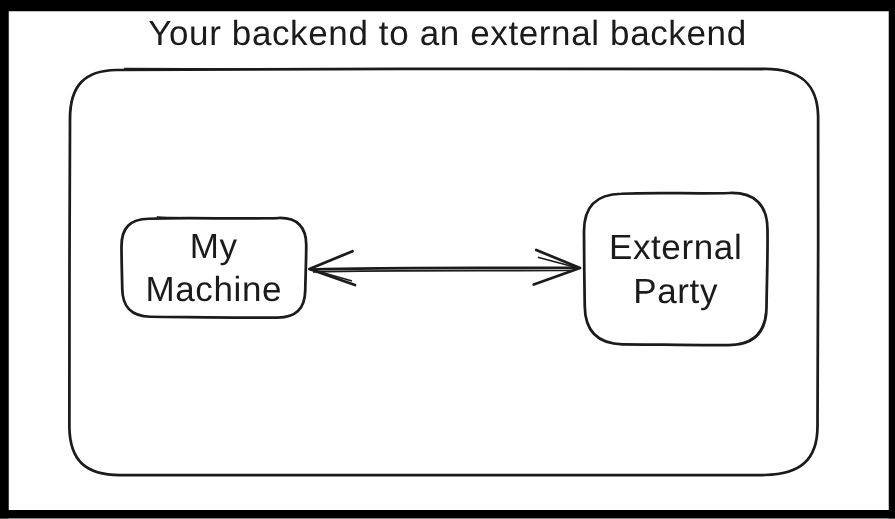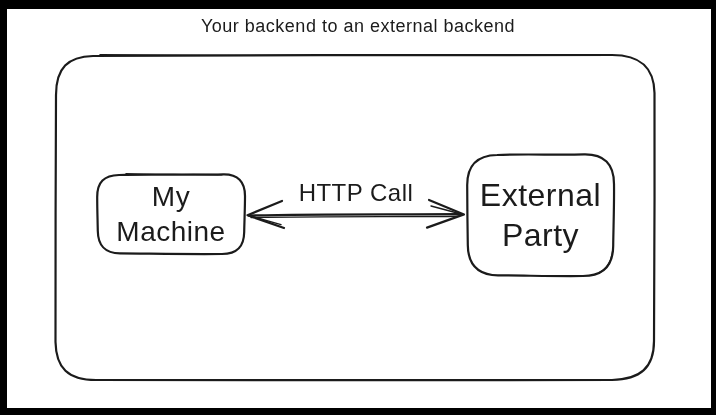--- a/index.html
+++ b/index.html
@@ -27,23 +27,23 @@
   .txt {
     position: absolute;
     letter-spacing: 0.5px;
     white-space: pre-line;
     display: flex;
     align-items: center;
     justify-content: center;
     text-align: center;
     line-height: 1.25;
   }
-  .diagram-title  { left: 0; top: 10px; width: 716px; height: 32px; font-size: 18px; }
+  .diagram-title  { left: 0; top: 10px; width: 716px; height: 32px; font-size: 28px; }
   .label-machine  { left: 97px;  top: 174px; width: 148px; height: 80px;  font-size: 28px; }
-  .label-external { left: 467px; top: 154px; width: 147px; height: 122px; font-size: 32px; padding: 14px 18px; box-sizing: border-box; }
+  .label-external { left: 467px; top: 154px; width: 147px; height: 122px; font-size: 28px; padding: 14px 18px; box-sizing: border-box; }
   .label-edge     { left: 252px; top: 179px; width: 208px; height: 28px;  font-size: 24px; }
 </style>
 </head>
 <body>
 
 <div class="stage">
 
   <div class="frame-edge frame-top"></div>
   <div class="frame-edge frame-bottom"></div>
   <div class="frame-edge frame-left"></div>
@@ -91,15 +91,14 @@
     <path class="stroke-main" d="M 282 201 L 247.5 215.2 L 284 228"></path>
     <path class="stroke-thin" d="M 250 215.8 L 281 224.6"></path>
 
     <path class="stroke-main" d="M 429 200 L 464 214.4 L 427 227.6"></path>
     <path class="stroke-thin" d="M 461 214 L 431 206"></path>
   </svg>
 
   <div class="txt diagram-title">Your backend to an external backend</div>
   <div class="txt label-machine">My Machine</div>
   <div class="txt label-external">External Party</div>
-  <div class="txt label-edge">HTTP Call</div>
 
 </div>
 
 </body></html>

